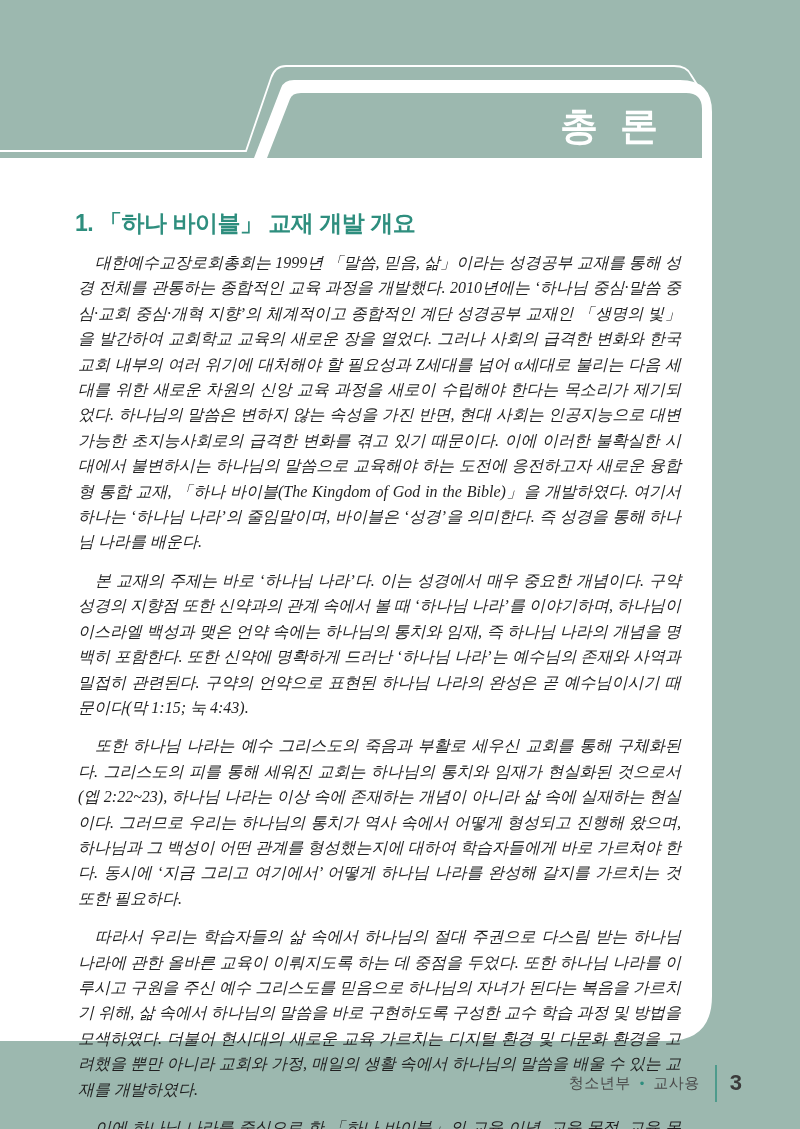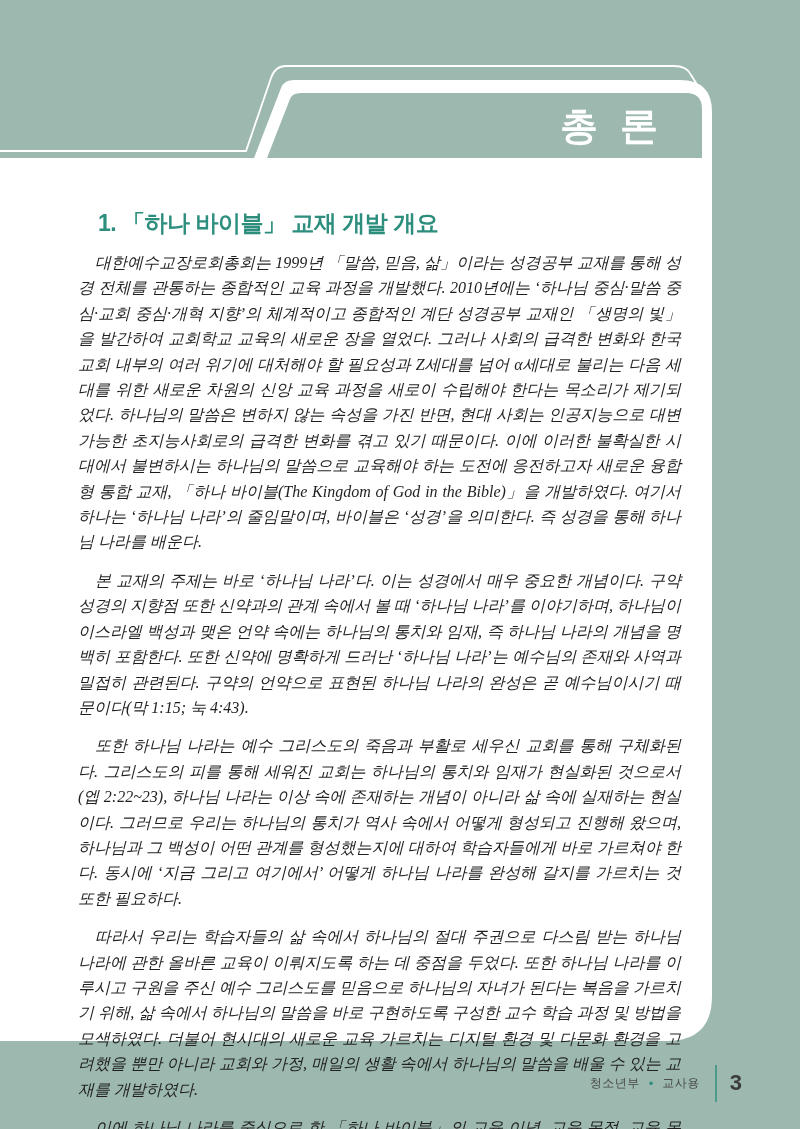--- a/index.html
+++ b/index.html
@@ -16,21 +16,21 @@
   
   .tab-title{
     position:absolute;left:560px;top:103px;width:98px;height:46px;
     display:flex;justify-content:space-between;align-items:center;
     color:#ffffff;font-weight:bold;font-size:38px;line-height:46px;
     font-family:"Liberation Sans", sans-serif;
   }
 
   
   .section-title{
-    position:absolute;left:98px;top:208px;margin:0;
+    position:absolute;left:75px;top:208px;margin:0;
     font-size:23px;font-weight:bold;color:#2e8e7e;
     letter-spacing:-0.5px;
     font-family:"Liberation Sans", sans-serif;
   }
 
   
   .body-text{
     position:absolute;left:78px;top:250px;width:603px;
     font-family:"Liberation Serif","DejaVu Serif",serif;
     font-size:16px;line-height:25.4px;color:#1f1f1f;
@@ -41,21 +41,21 @@
     text-indent:17px;
     font-style:italic;
   }
 
   
   .footer{
     position:absolute;top:1061px;right:58px;height:44px;
     display:flex;align-items:center;
   }
   .f-dept,.f-aud{
-    font-size:12px;color:#4a4a4a;letter-spacing:0.5px;
+    font-size:15px;color:#4a4a4a;letter-spacing:0.5px;
     font-family:"Liberation Sans", sans-serif;
   }
   .f-dot{
     color:#2e8e7e;font-size:13px;margin:0 9px;line-height:1;
   }
   .f-div{
     display:inline-block;width:2px;height:37px;background:#4e9b8c;
     margin:0 13px 0 15px;align-self:flex-start;margin-top:4px;
   }
   .f-num{

